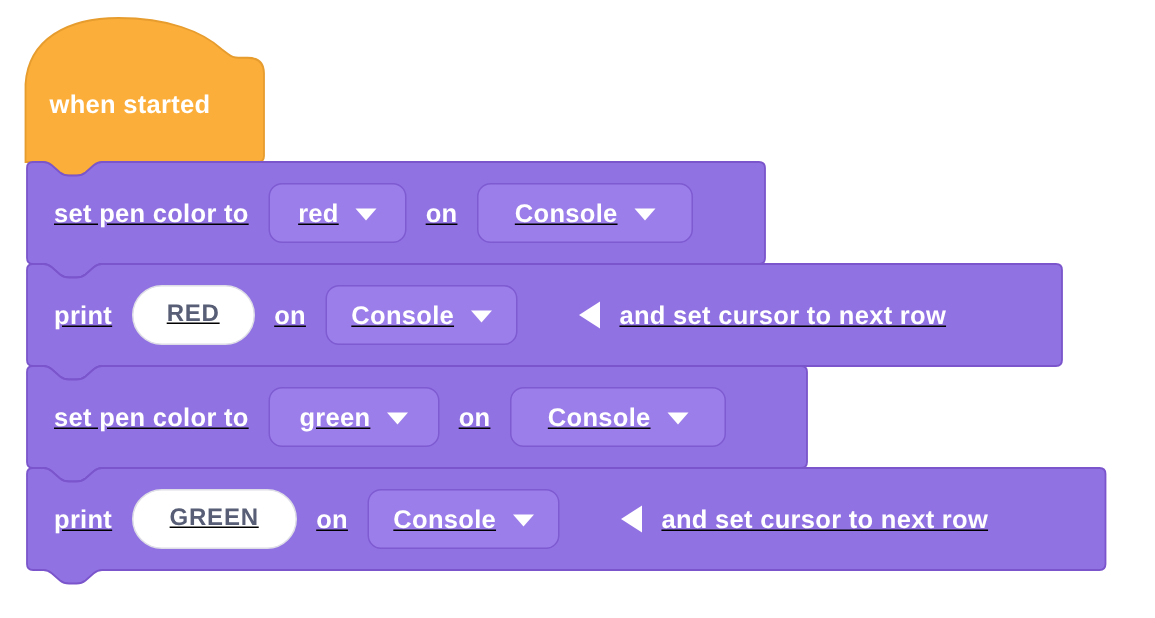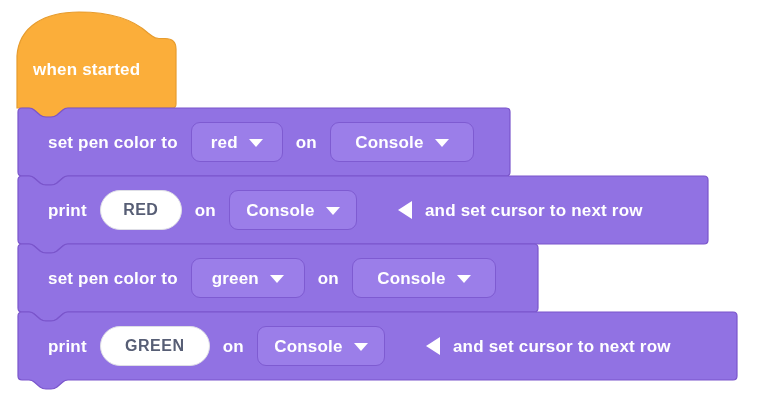--- a/index.html
+++ b/index.html
@@ -5,22 +5,22 @@
   html,body{margin:0;padding:0;background:#ffffff;}
   .canvas{
     position:relative;width:770px;height:412px;background:#ffffff;overflow:hidden;
     font-family:"Liberation Sans","DejaVu Sans",sans-serif;
   }
   .block{position:absolute;}
   .block svg{position:absolute;left:0;top:0;overflow:visible;display:block;}
   .hat-shape{fill:#FBAE3A;stroke:#E79C2E;stroke-width:1.2;}
   .stack-shape{fill:#9172E3;stroke:#7A55CB;stroke-width:1.2;}
   .row{
-    position:absolute;left:16px;top:0;height:68px;width:100%;box-sizing:border-box;
-    display:flex;align-items:center;gap:13px;padding:0 15px 0 14px;
+    position:absolute;left:4px;top:0;height:68px;width:100%;box-sizing:border-box;
+    display:flex;align-items:center;gap:13px;padding:0 15px 0 14px;text-decoration:underline;
   }
   .blabel{
     color:#ffffff;font-size:17px;font-weight:700;white-space:nowrap;line-height:1;
     letter-spacing:0.2px;
   }
   .hat-label{position:absolute;left:16px;top:49px;}
   .dd{
     height:40px;box-sizing:border-box;border-radius:9px;
     background:#9B7EE9;border:1.5px solid #7E5BD1;
     display:flex;align-items:center;justify-content:center;gap:11px;

